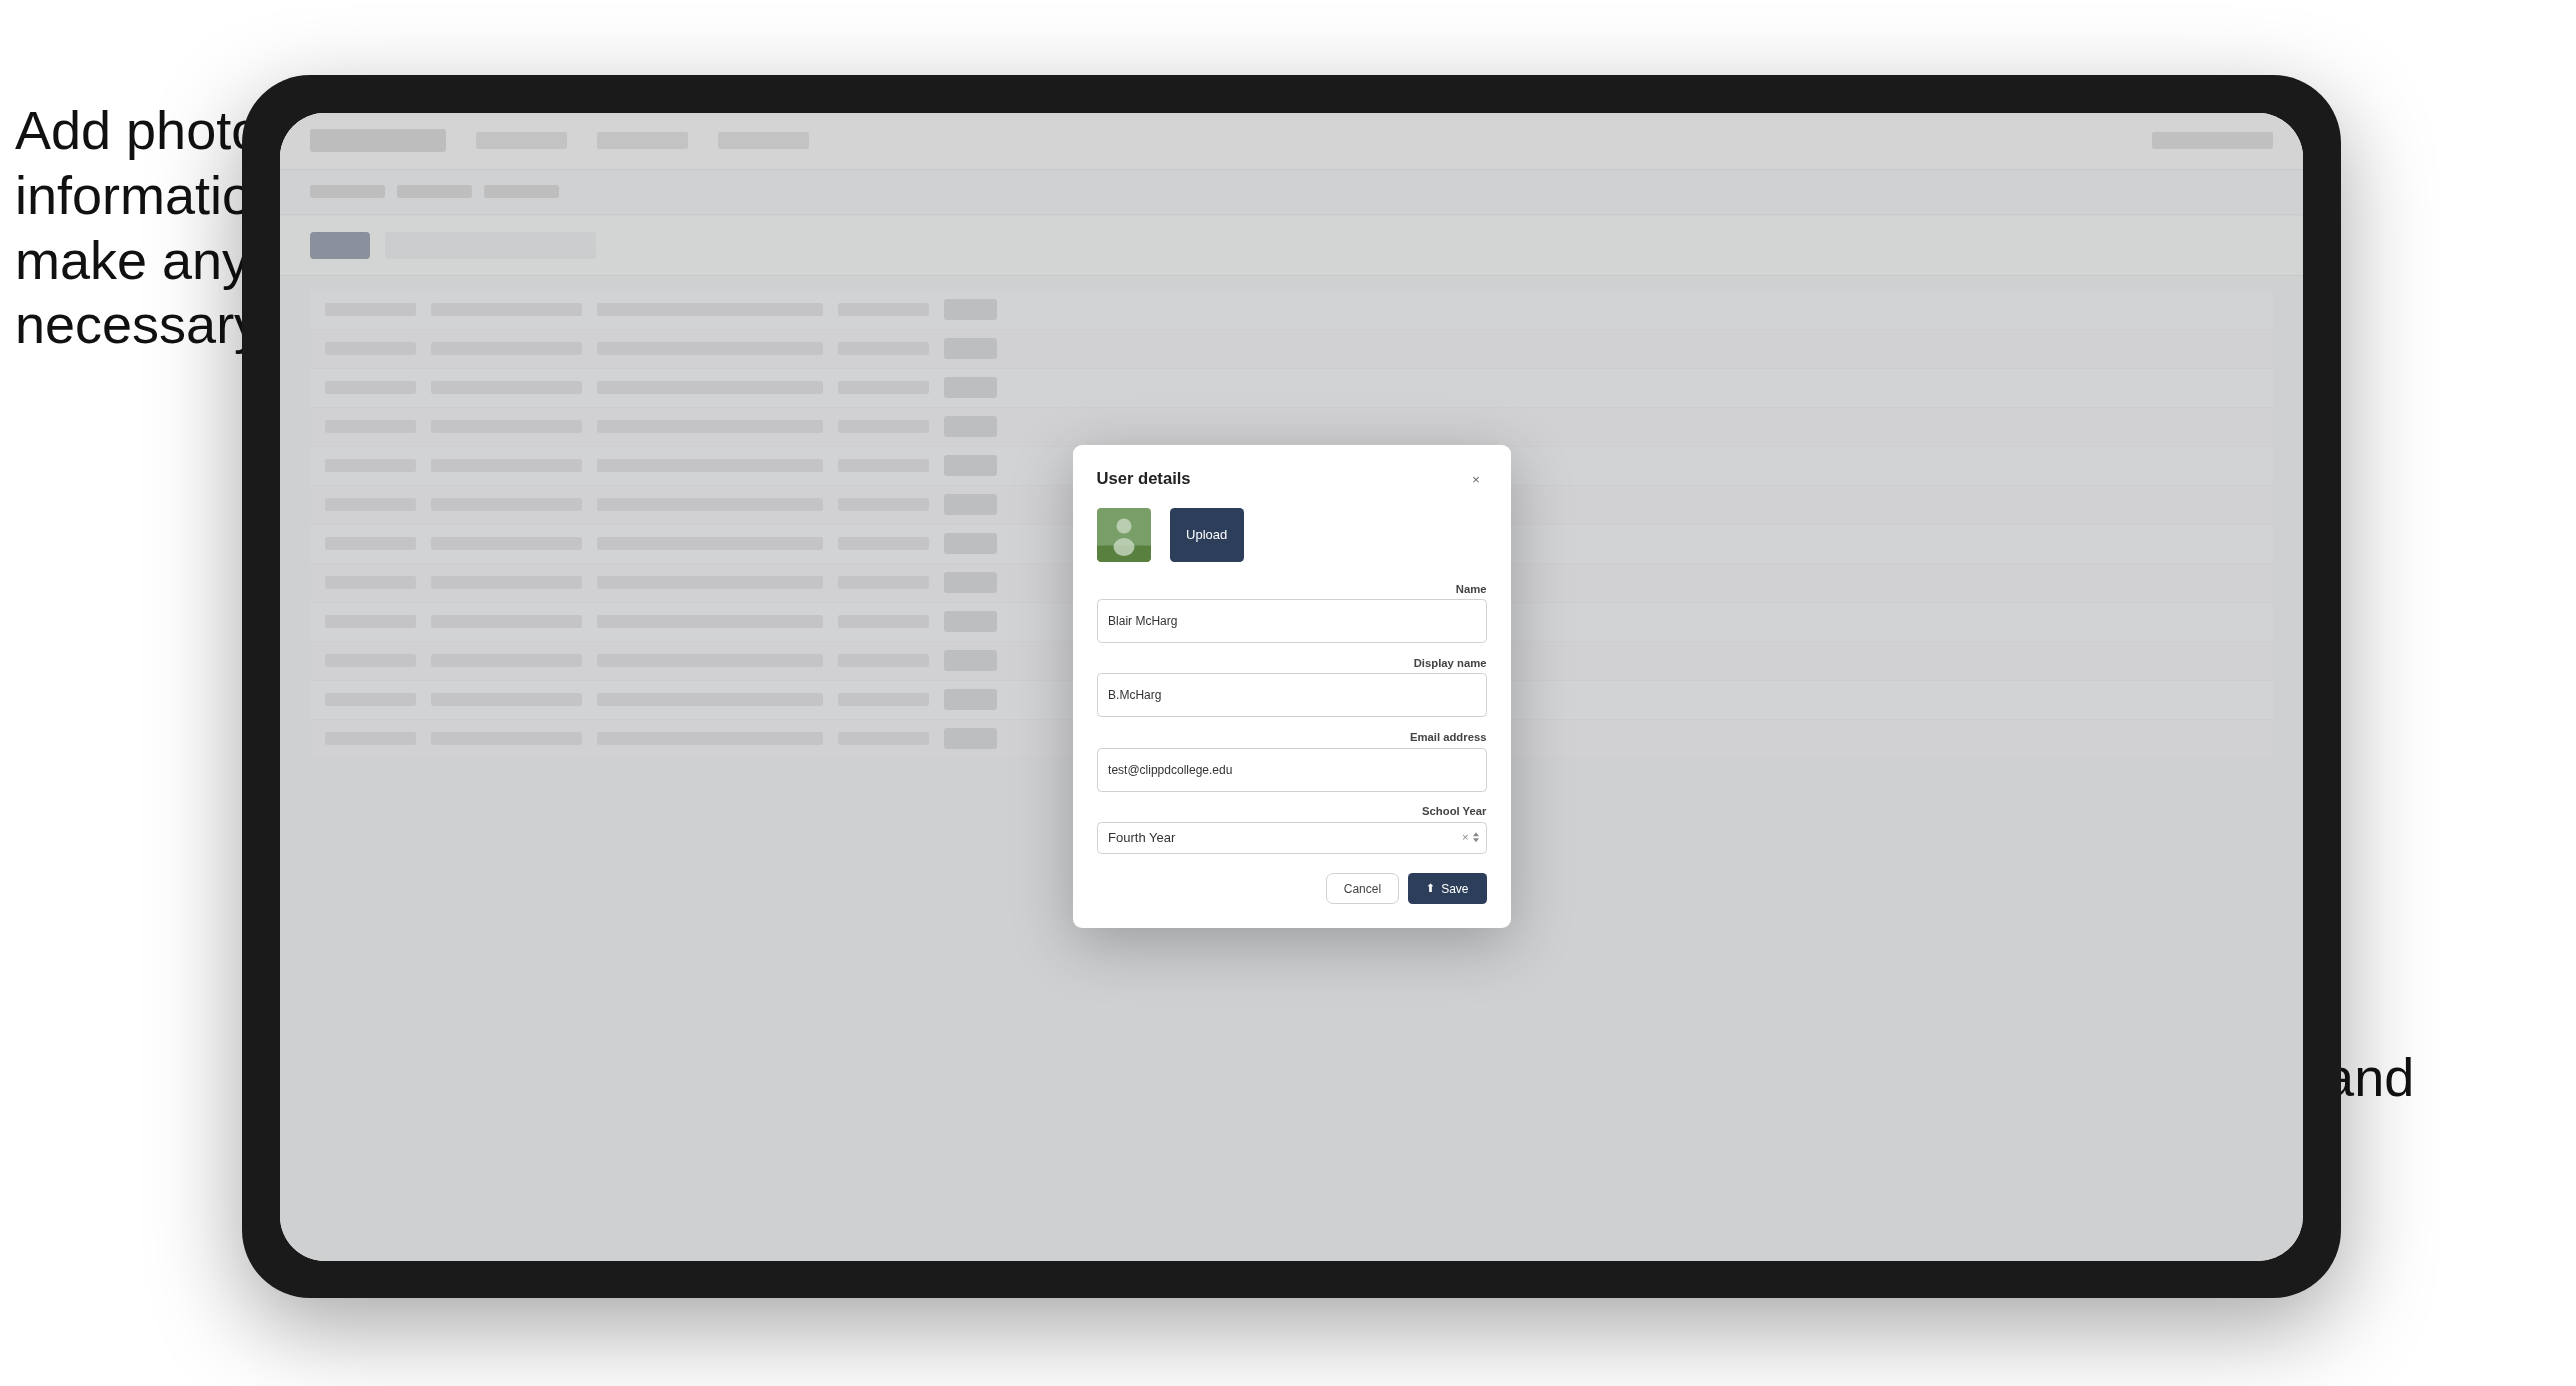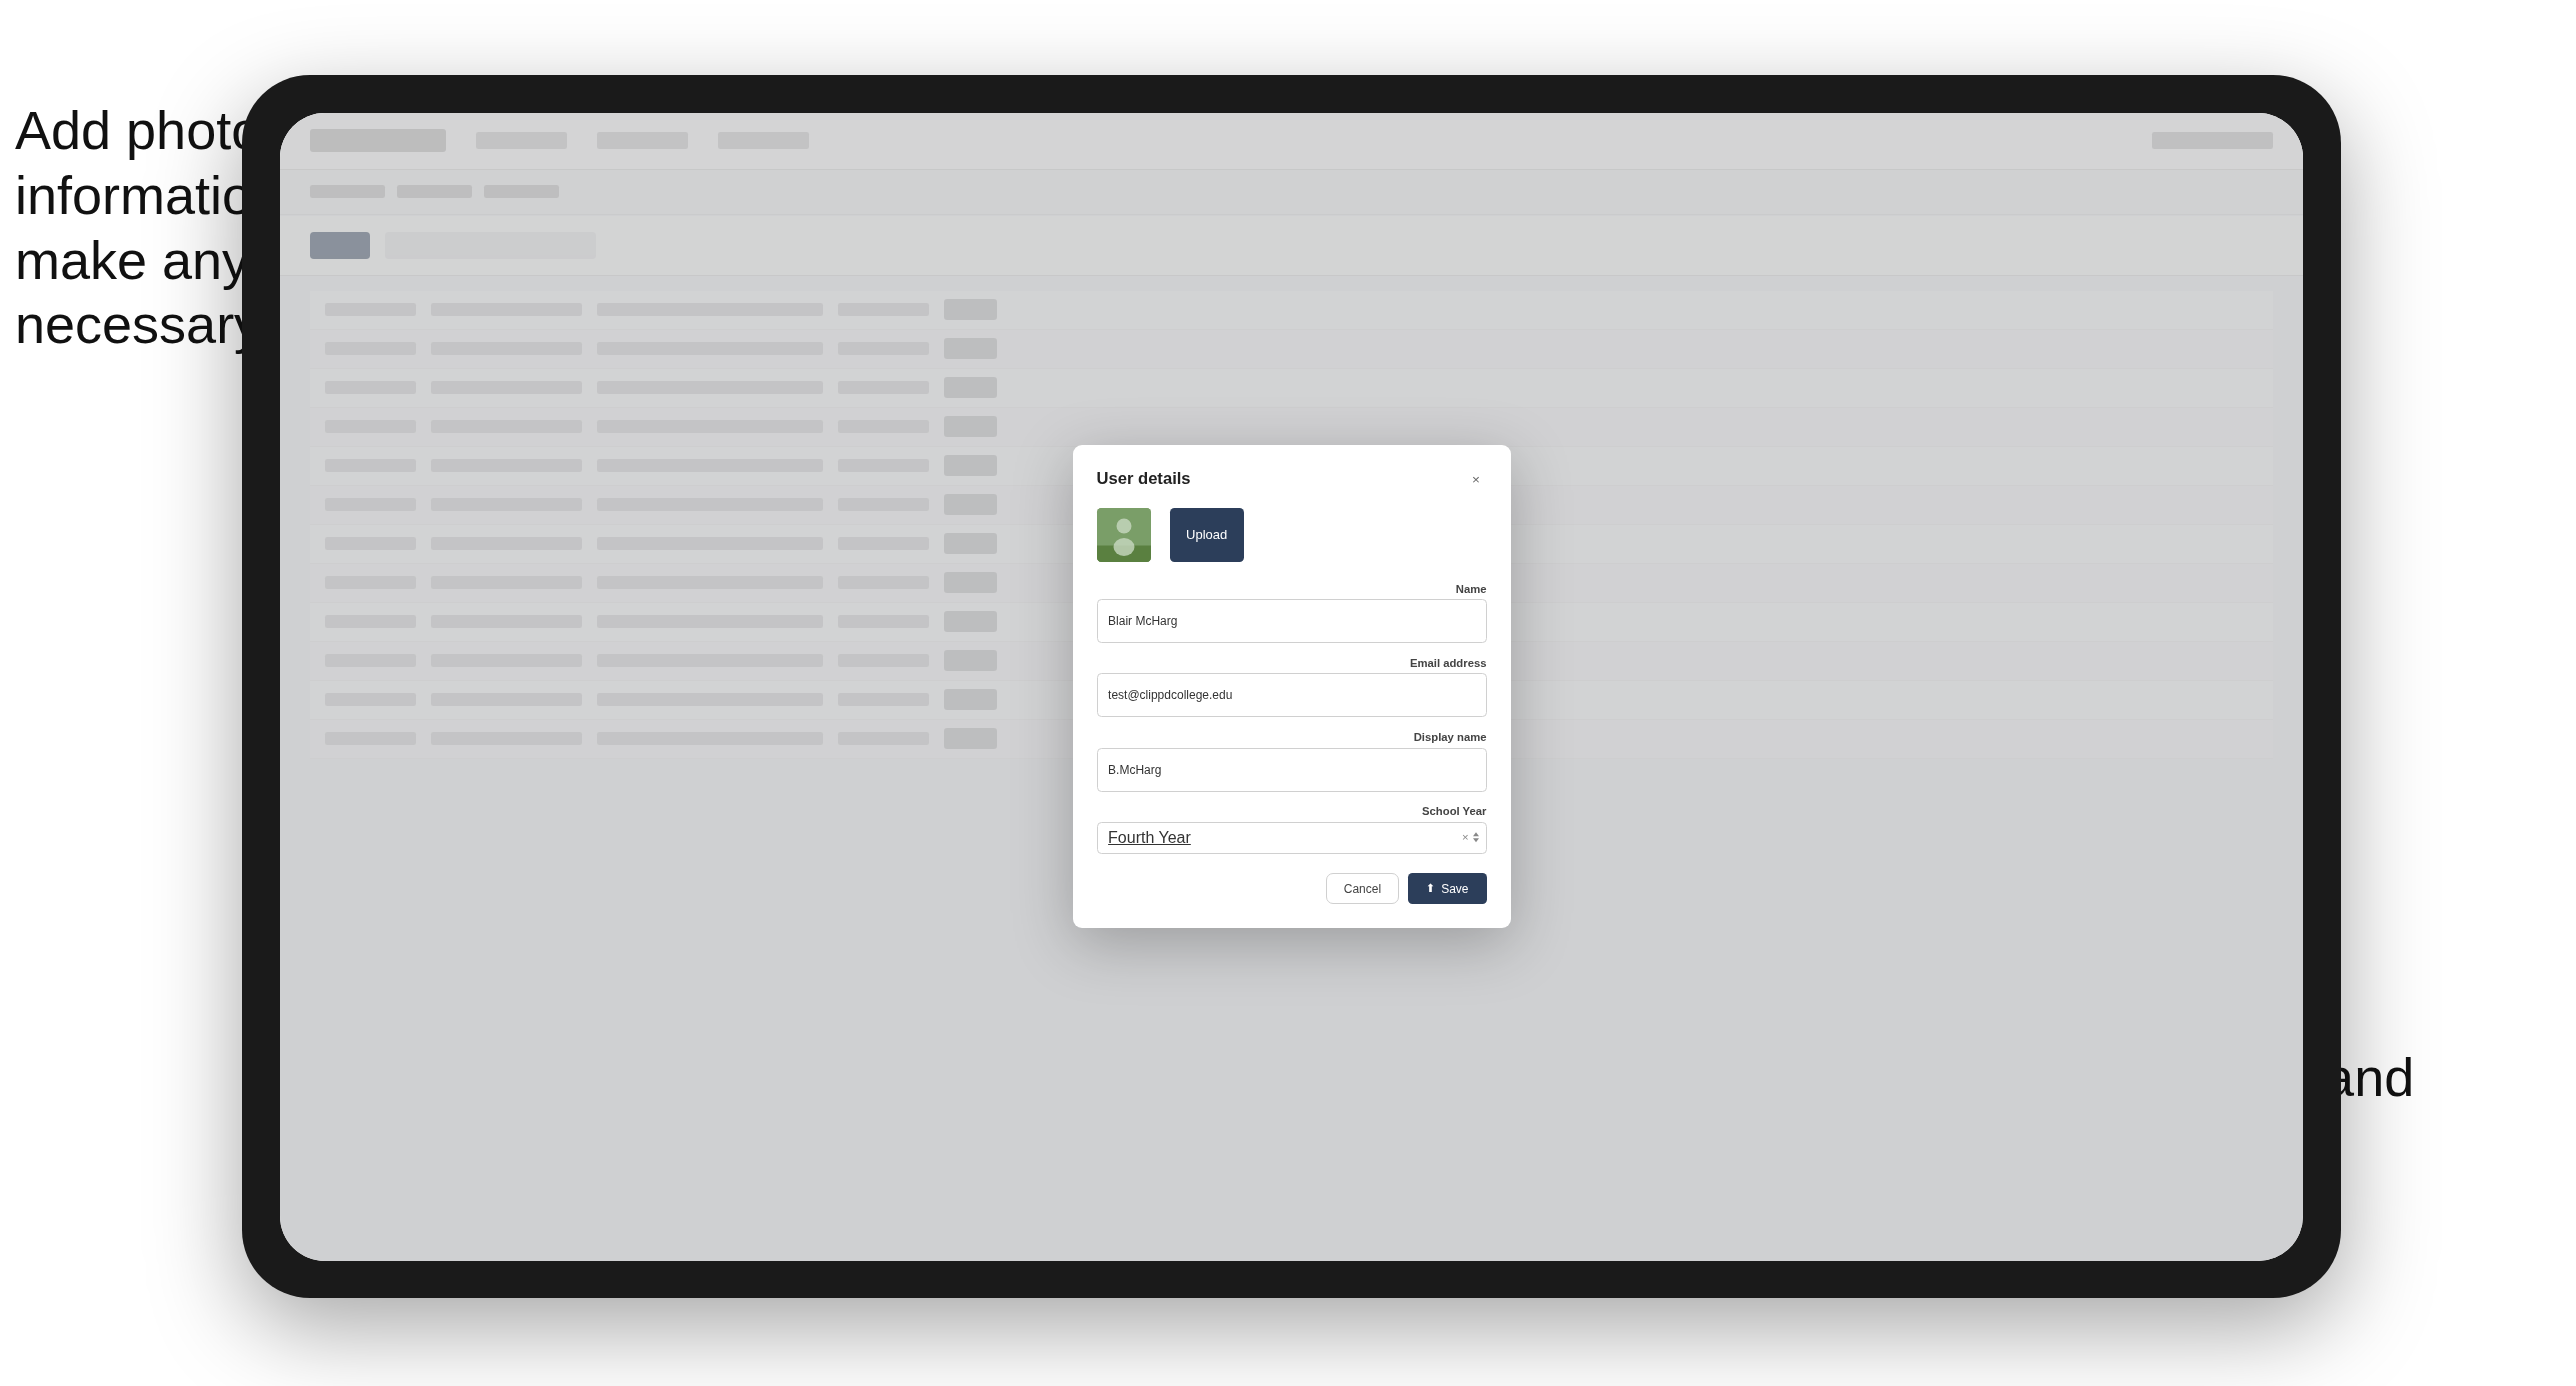--- a/index.html
+++ b/index.html
@@ -302,27 +302,26 @@
       position: relative;
       width: 100%;
     }
 
     .select-input {
       width: 100%;
       height: 32px;
       border: 1.1px solid #d0d0d0;
       border-radius: 4.5px;
       padding: 0 45px 0 10.6px;
-      font-size: 16px;
+      font-size: 13px;
       color: #333;
       background: #fff;
       appearance: none;
       cursor: pointer;
       outline: none;
-      text-decoration: underline;
     }
 
     .select-icons {
       position: absolute;
       right: 7.5px;
       top: 50%;
       transform: translateY(-50%);
       display: flex;
       align-items: center;
       gap: 4.5px;
@@ -564,27 +563,27 @@
           </div>
           <button class="upload-btn">Upload</button>
         </div>
 
         <div class="form-group">
           <label class="form-label">Name</label>
           <input class="form-input" type="text" value="Blair McHarg" style="">
         </div>
 
         <div class="form-group">
+          <label class="form-label">Display name</label>
+          <input class="form-input" type="text" value="B.McHarg" style="">
+        </div>
+
+        <div class="form-group">
           <label class="form-label">Email address</label>
           <input class="form-input" type="text" value="test@clippdcollege.edu" style="">
-        </div>
-
-        <div class="form-group">
-          <label class="form-label">Display name</label>
-          <input class="form-input" type="text" value="B.McHarg" style="">
         </div>
 
         <div class="form-group">
           <label class="form-label">School Year</label>
           <div class="select-wrapper">
             <select class="select-input">
               <option>Fourth Year</option>
               <option>First Year</option>
               <option>Second Year</option>
               <option>Third Year</option>

